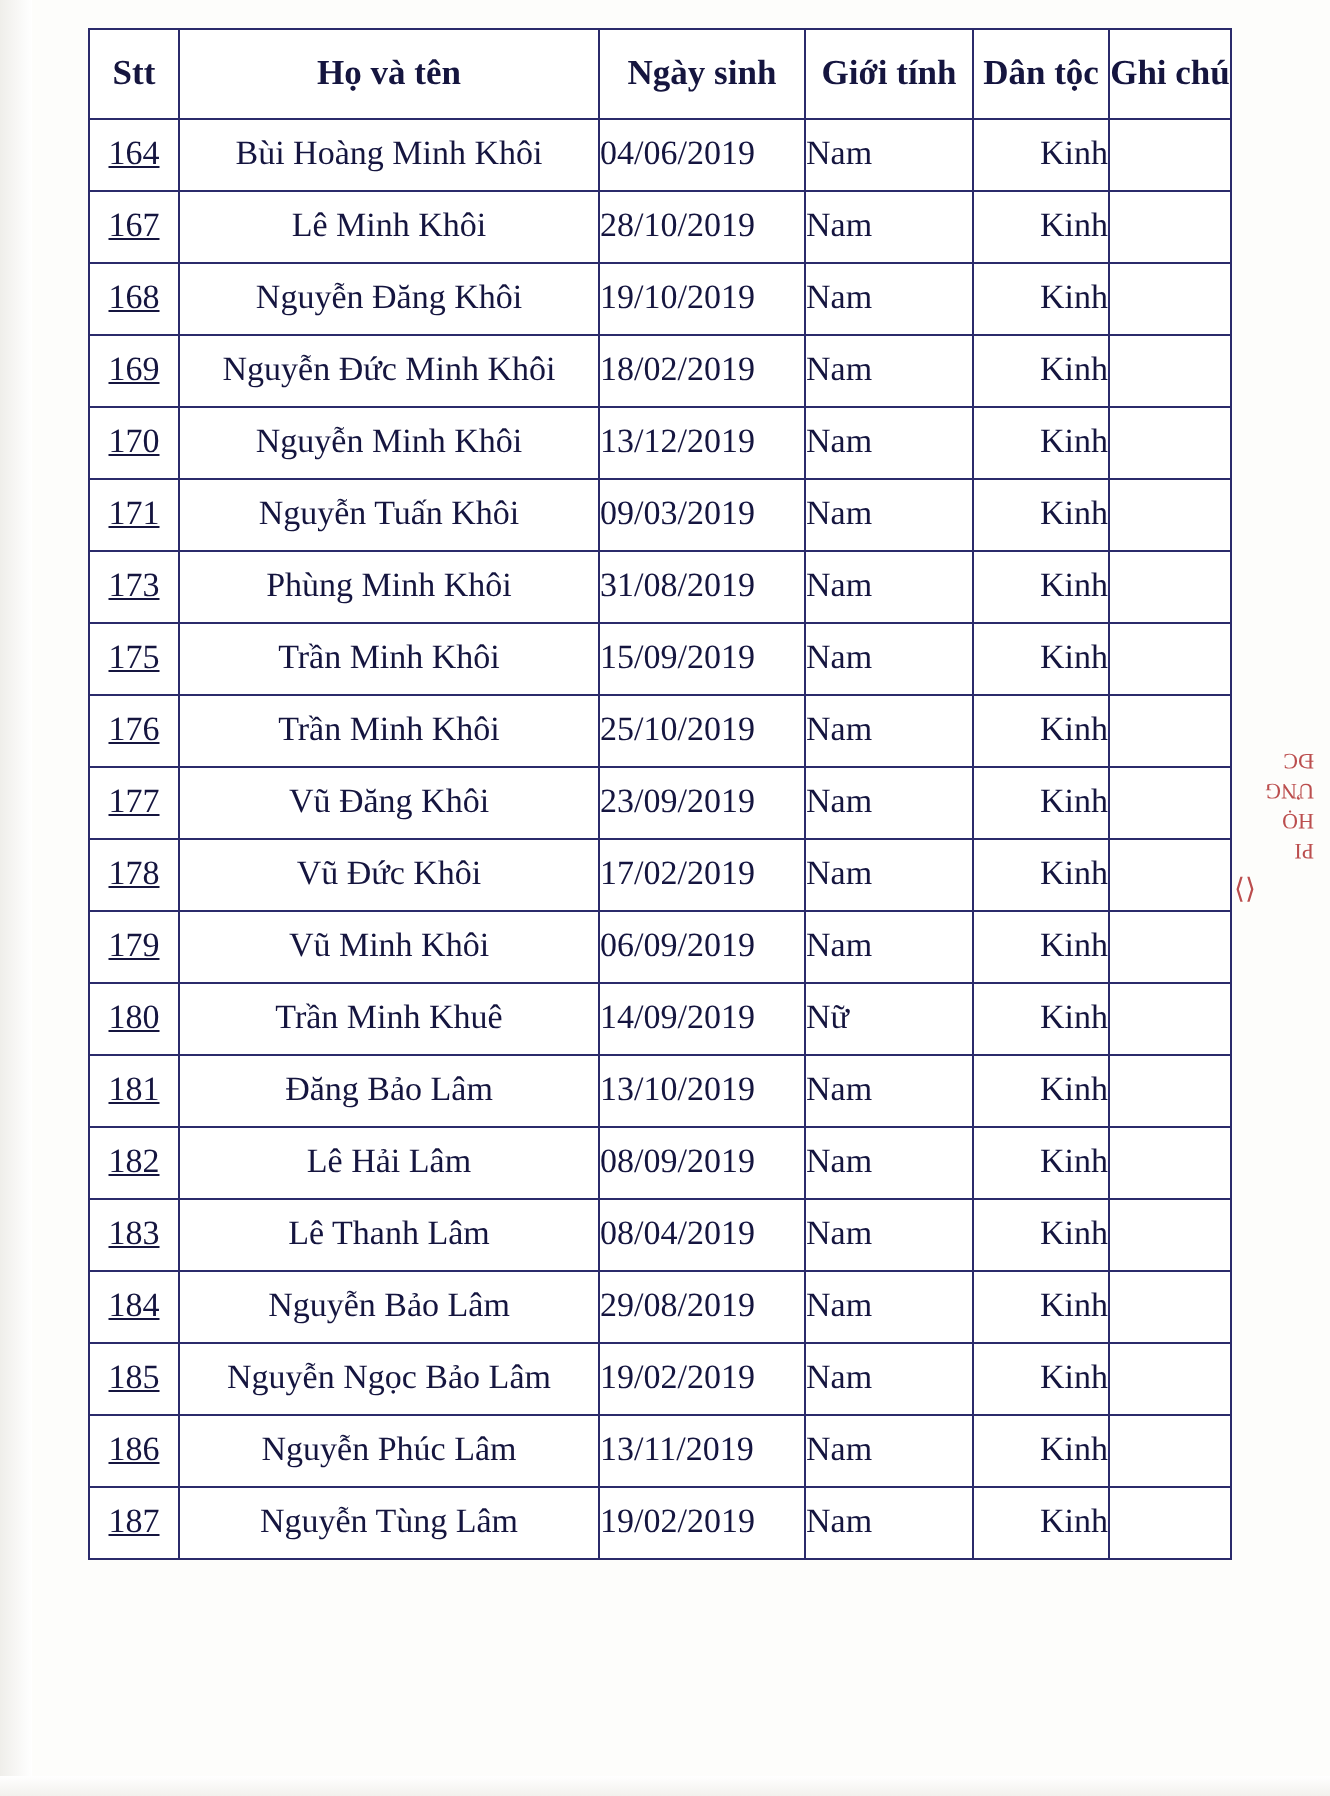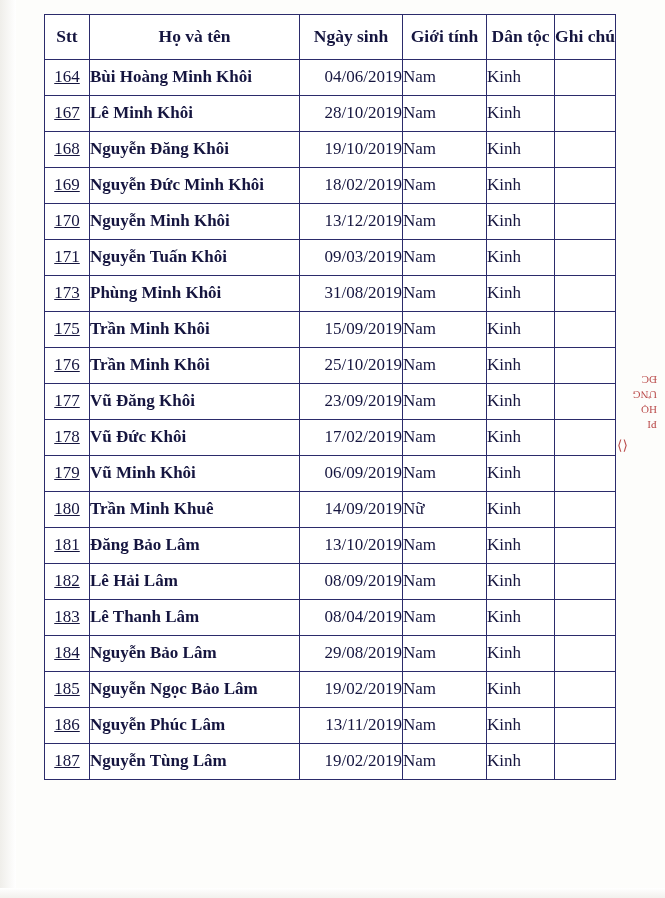--- a/index.html
+++ b/index.html
@@ -70,35 +70,34 @@
     vertical-align: middle;
     background: #ffffff;
   }
 
   td.stt {
     text-align: center;
     font-size: 17px;
     text-decoration: underline;
   }
   td.name {
-    text-align: left;
+    text-align: center;
     padding-left: 8px;
     font-size: 18px;
-    font-weight: bold;
   }
   td.dob {
-    text-align: right;
+    text-align: left;
     font-size: 16.5px;
   }
   td.gender {
     text-align: left;
     font-size: 16.5px;
   }
   td.ethnic {
-    text-align: left;
+    text-align: right;
     padding-left: 4px;
     font-size: 17px;
     margin-left: 24px;
   }
   td.note {
     text-align: center;
   }
 
   
   .margin-stamp {

